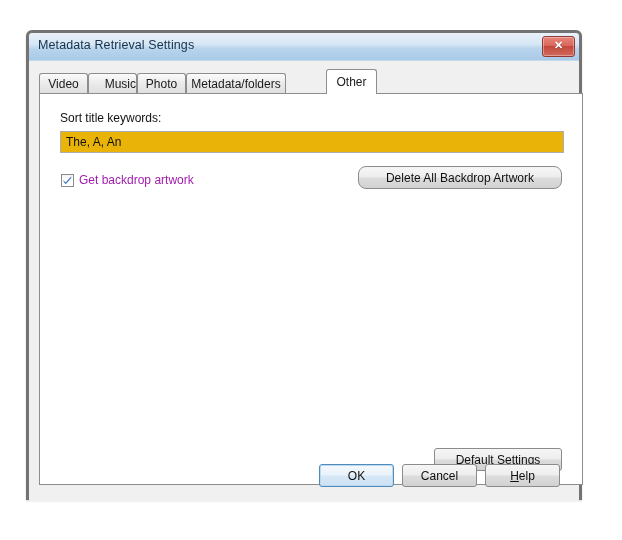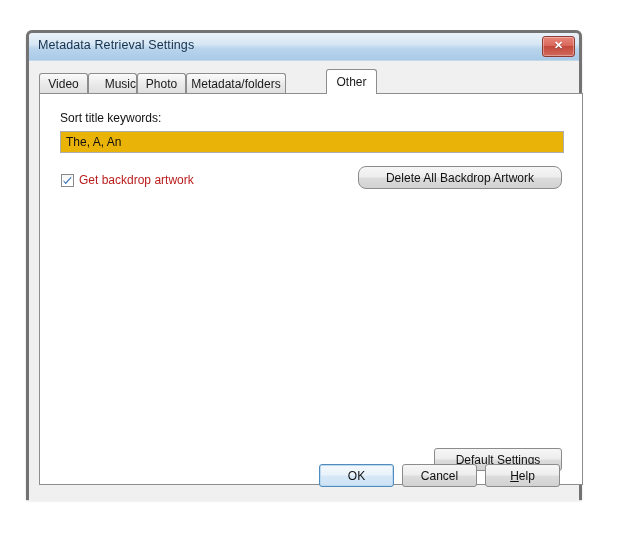--- a/index.html
+++ b/index.html
@@ -163,21 +163,21 @@
     width: 13px;
     height: 13px;
     border: 1px solid #8a8a8a;
     background: linear-gradient(to bottom, #f4f4f4 0%, #ffffff 60%, #ffffff 100%);
     box-sizing: border-box;
     flex: none;
   }
   .checkbox-box svg { position: absolute; left: 0; top: 0; }
   .checkbox-label {
     font-size: 12px;
-    color: #b91c1c;
+    color: #a21caf;
     white-space: nowrap;
   }
 
   
   .btn {
     background: linear-gradient(to bottom, #f6f6f6 0%, #ededed 48%, #dcdcdc 52%, #d2d2d2 100%);
     border: 1px solid #8b8b8b;
     border-radius: 3px;
     font-family: "Liberation Sans", sans-serif;
     font-size: 12px;

